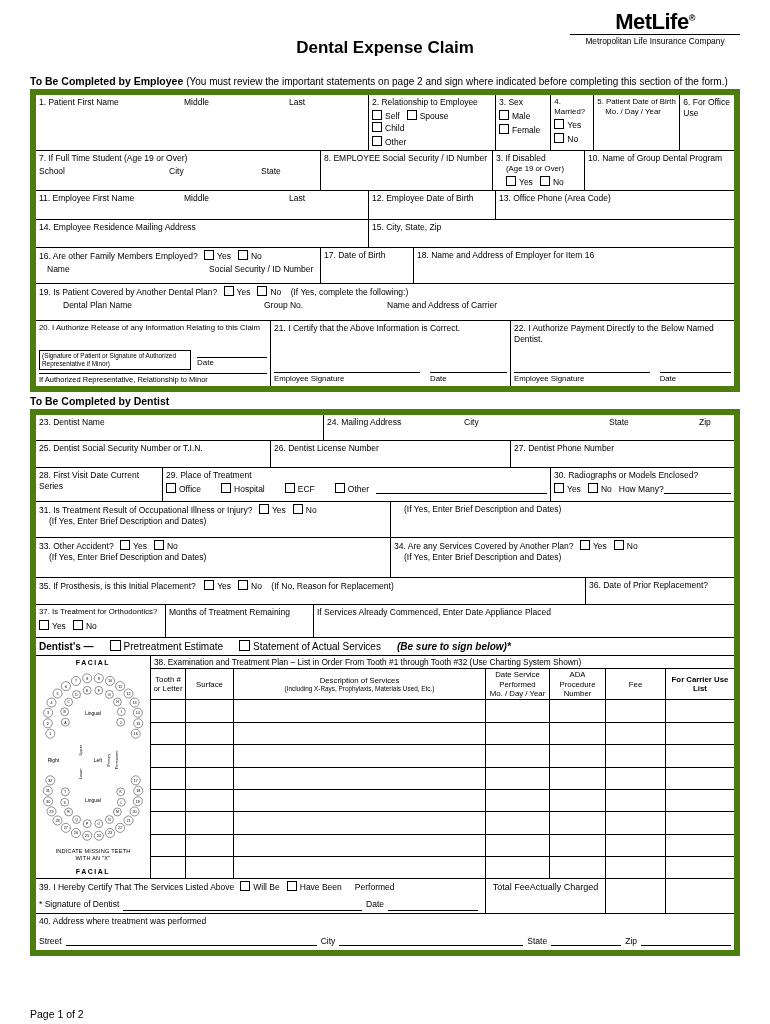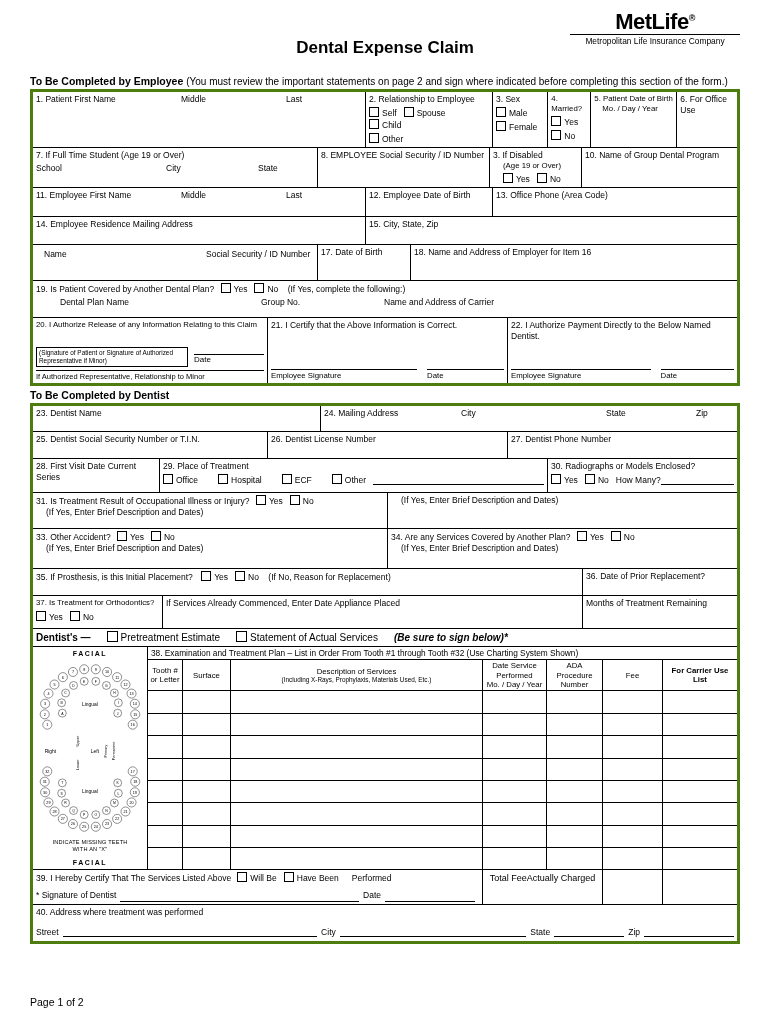--- a/index.html
+++ b/index.html
@@ -9,21 +9,21 @@
   .header{position:relative;height:64px}
   .title{position:absolute;left:0;right:0;top:30px;text-align:center;font-size:17px;font-weight:bold}
   .brandblk{position:absolute;right:0;top:2px;width:170px}
   .brand{font-size:22px;font-weight:bold;text-align:center;letter-spacing:-0.5px;line-height:1.05}
   .reg{font-size:9px;vertical-align:super}
   .company{border-top:1.5px solid #000;margin-top:1px;padding-top:1px;font-size:8.4px;text-align:center}
   
   .sechead{font-size:10.5px;font-weight:bold;margin:3px 0 2px}
   .sechead .nb{font-weight:normal;font-size:10px}
   
-  .grid{border:3px solid #4d7c0f}
+  .grid{border:6px solid #4d7c0f}
   .row{display:flex;border-bottom:1px solid #000}
   .row:last-child{border-bottom:none}
   .cell{border-right:1px solid #000;padding:2px 3px;font-size:8.5px;line-height:1.3}
   .cell:last-child{border-right:none}
   .vc{display:flex;flex-direction:column}
   .lbl{font-size:8.5px}
   .tinylbl{font-size:7.8px}
   .iflex{display:flex}
   .seg{display:block}
   .w145{flex:0 0 145px}.w105{flex:0 0 105px}.w130{flex:0 0 130px}.w92{flex:0 0 92px}
@@ -177,20 +177,24 @@
     <div class="cell" style="flex:0 0 333px">
       <div class="lbl">14. Employee Residence Mailing Address</div>
     </div>
     <div class="cell" style="flex:1">
       <div class="lbl">15. City, State, Zip</div>
     </div>
   </div>
 
   <div class="row" style="min-height:36px">
     <div class="cell" style="flex:0 0 285px">
+      <div>
+        <span class="lbl">16. Are other Family Members Employed?</span>
+        <label class="opt" style="margin-left:4px">Yes</label><label class="opt">No</label>
+      </div>
       <div class="iflex mt2">
         <span class="seg w170 pl8">Name</span>
         <span class="seg">Social Security / ID Number</span>
       </div>
     </div>
     <div class="cell" style="flex:0 0 93px">
       <div class="lbl">17. Date of Birth</div>
     </div>
     <div class="cell" style="flex:1">
       <div class="lbl">18. Name and Address of Employer for Item 16</div>
@@ -334,25 +338,25 @@
     </div>
   </div>
 
   <div class="row" style="min-height:33px">
     <div class="cell" style="flex:0 0 130px">
       <div class="tinylbl">37. Is Treatment for Orthodontics?</div>
       <div class="mt2">
         <label class="opt">Yes</label><label class="opt">No</label>
       </div>
     </div>
+    <div class="cell" style="flex:1">
+      <div class="lbl">Months of Treatment Remaining</div>
+    </div>
     <div class="cell" style="flex:0 0 420px">
       <div class="lbl">If Services Already Commenced, Enter Date Appliance Placed</div>
-    </div>
-    <div class="cell" style="flex:1">
-      <div class="lbl">Months of Treatment Remaining</div>
     </div>
   </div>
 
   <div class="row" style="min-height:18px">
     <div class="cell dentists">
       <b>Dentist's —</b>
       <label class="opt big">Pretreatment Estimate</label>
       <label class="opt big">Statement of Actual Services</label>
       <i class="note-it">(Be sure to sign below)*</i>
     </div>

